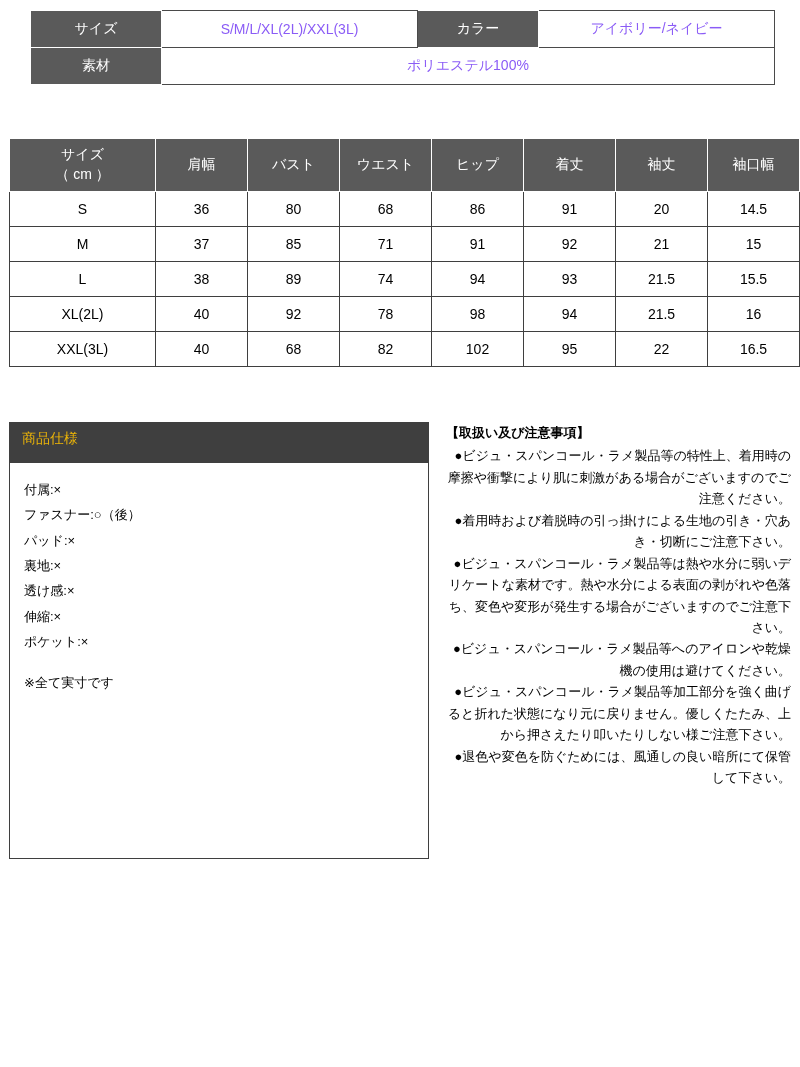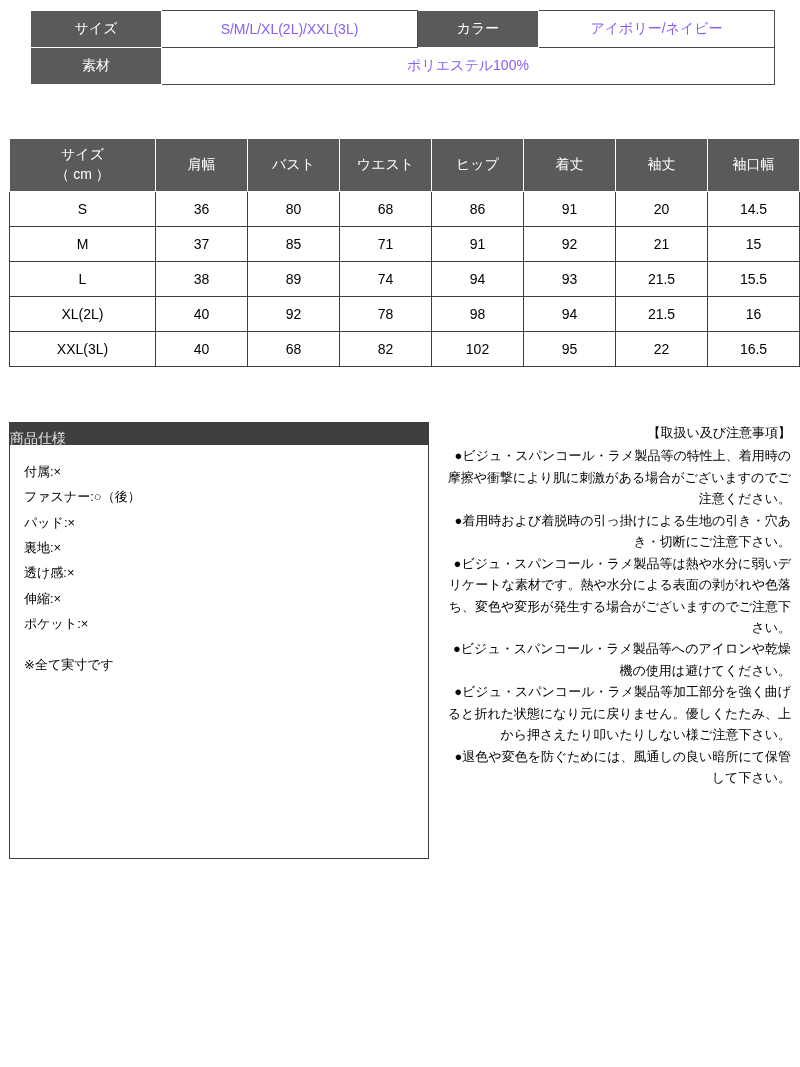--- a/index.html
+++ b/index.html
@@ -98,24 +98,25 @@
     left: 0;
     top: 0;
     width: 420px;
     height: 437px;
     border: 1px solid #3f3f3f;
     box-sizing: border-box;
     background: #ffffff;
   }
   .spec-box-title {
     background: #3f3f3f;
-    color: #e5e5e5;
+    color: #eab308;
     font-size: 14px;
-    height: 22px;
+    height: 40px;
     line-height: 30px;
+    padding-left: 12px;
     box-sizing: border-box;
   }
   .spec-list {
     padding: 14px 14px 0 14px;
     font-size: 13px;
     line-height: 1.95;
   }
   .spec-list div {
     white-space: pre;
   }
@@ -128,22 +129,21 @@
     position: absolute;
     left: 437px;
     top: 0;
     width: 345px;
     font-size: 13px;
     line-height: 1.65;
   }
   .notice-title {
     margin: 0 0 2px 0;
     font-size: 13px;
-    font-weight: normal;
-    text-align: right;
+    font-weight: bold;
   }
   .notice-item {
     margin: 0;
     text-indent: 0;
     font-size: 13px;
     line-height: 1.65;
     text-align: right;
   }
 </style>
 </head>

